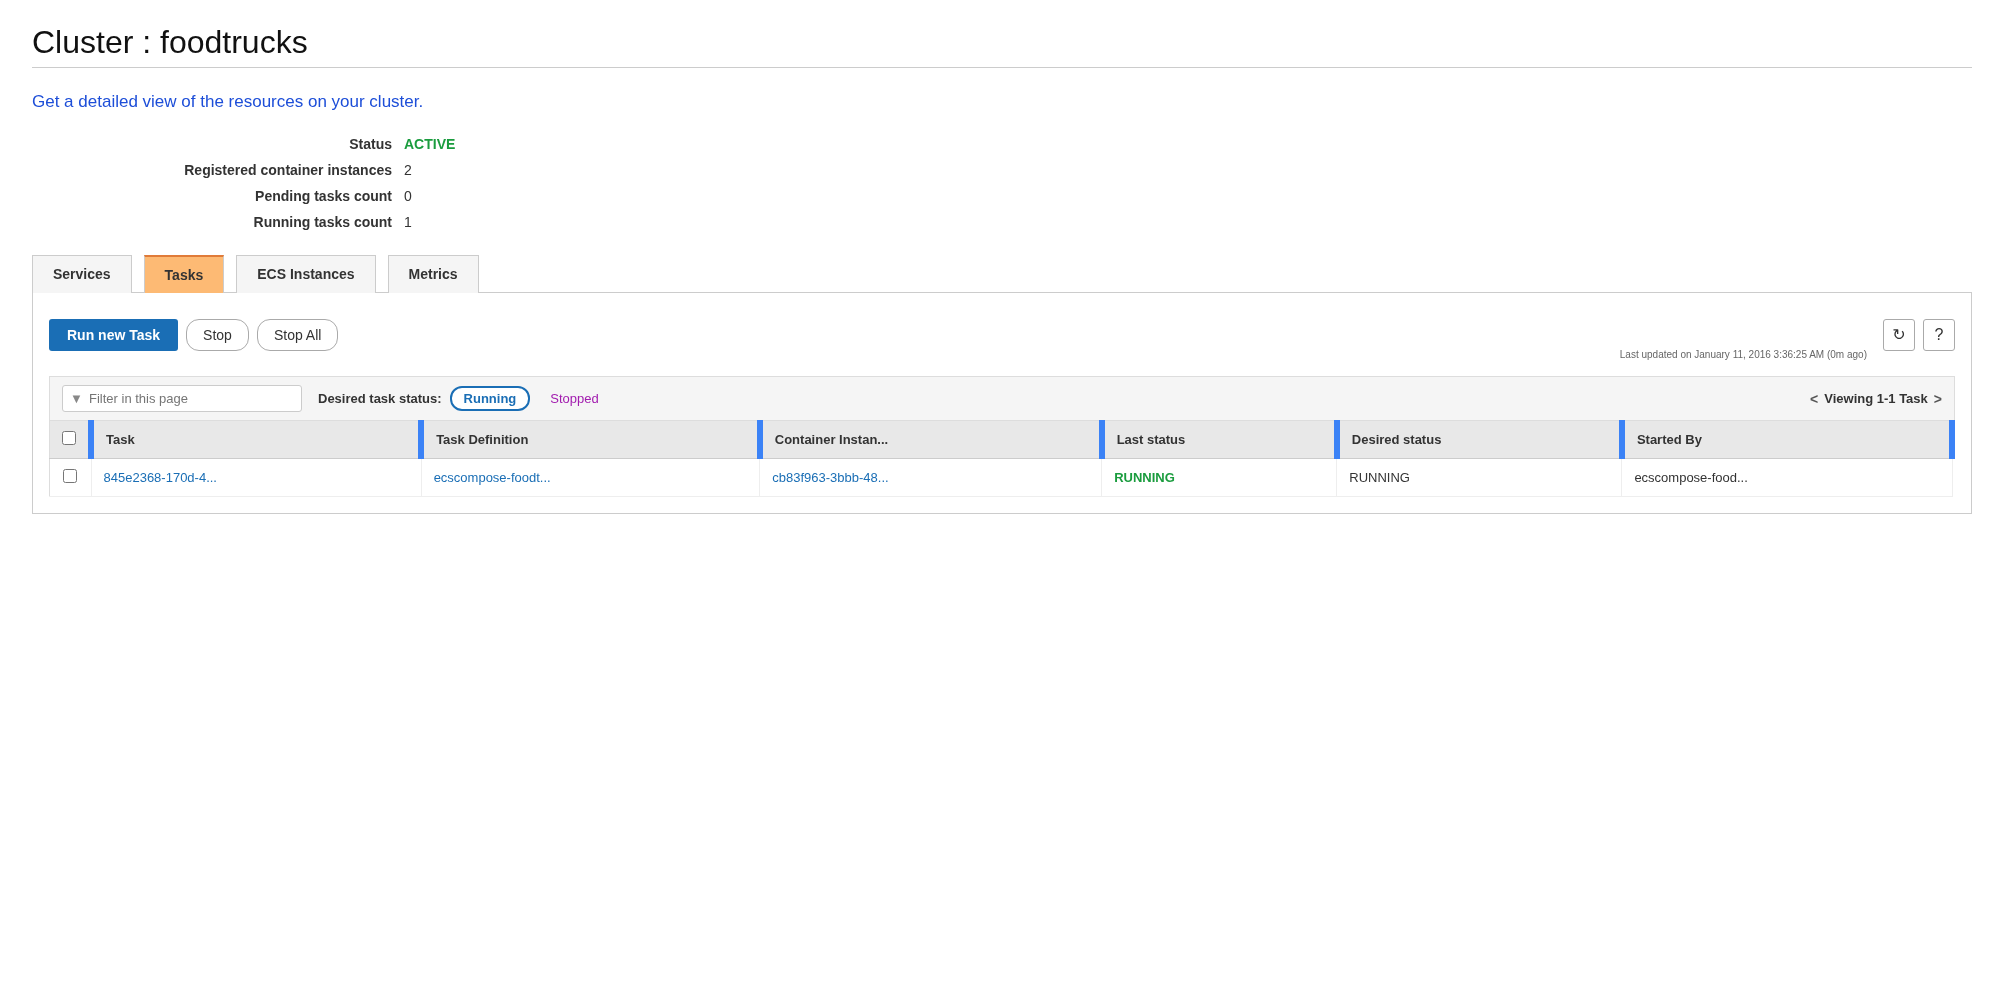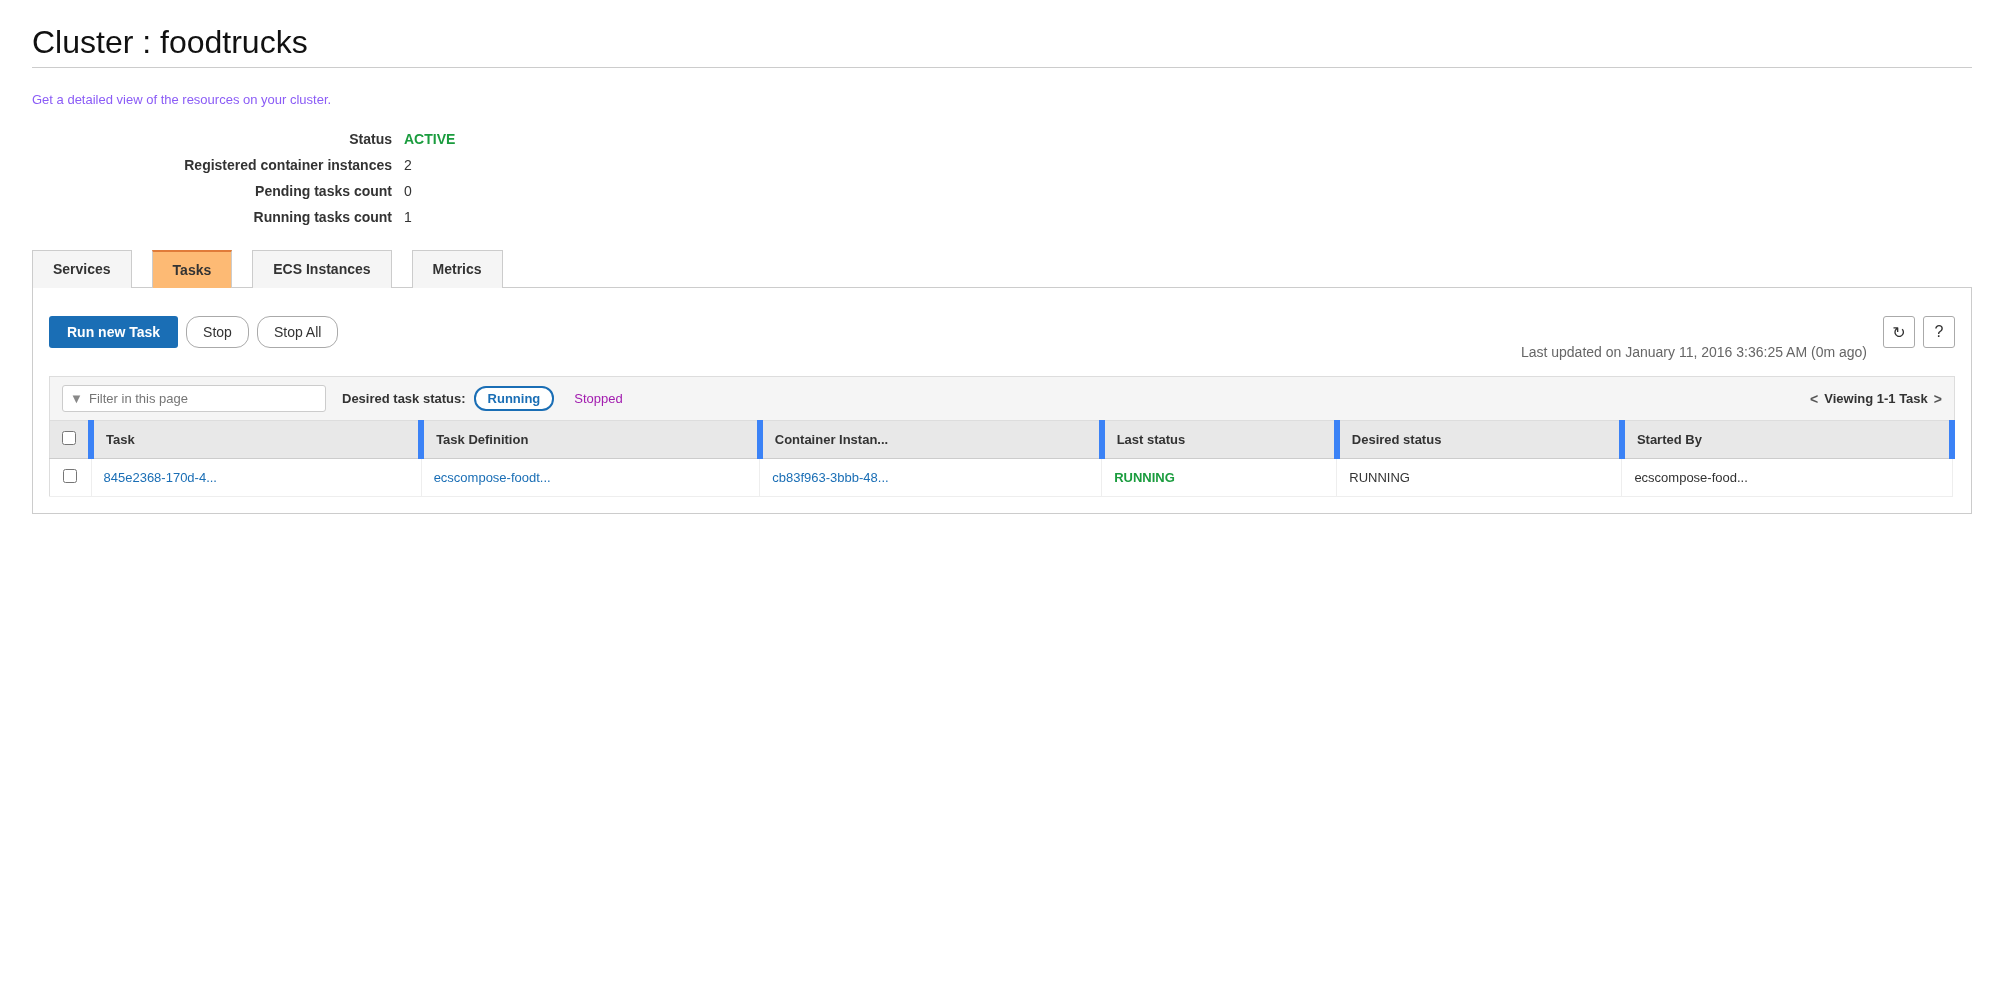--- a/index.html
+++ b/index.html
@@ -10,22 +10,22 @@
       background: #fff;
       padding: 24px 32px;
     }
     .page-title {
       font-size: 32px;
       font-weight: 300;
       color: #111;
       margin-bottom: 6px;
     }
     .page-subtitle {
-      font-size: 13px;
-      color: #8b5cf6;
+      font-size: 17px;
+      color: #1d4ed8;
       margin-bottom: 24px;
     }
     hr.title-divider {
       border: none;
       border-top: 1px solid #ccc;
       margin-bottom: 24px;
     }
     .cluster-info {
       margin-bottom: 24px;
       padding-left: 80px;
@@ -57,21 +57,21 @@
     }
     .tab {
       padding: 10px 20px;
       cursor: pointer;
       border: 1px solid #ccc;
       border-bottom: none;
       background: #f5f5f5;
       font-size: 14px;
       font-weight: bold;
       color: #333;
-      margin-right: 20px;
+      margin-right: 12px;
       position: relative;
       top: 1px;
     }
     .tab.active {
       background: #fdba74;
       border-top: 2px solid #e07b39;
       z-index: 1;
     }
     
     .panel {
@@ -103,21 +103,21 @@
       padding: 7px 16px;
       font-size: 14px;
       font-weight: normal;
       border-radius: 13px;
       cursor: pointer;
     }
     .toolbar-spacer {
       flex: 1;
     }
     .last-updated {
-      font-size: 14px;
+      font-size: 10px;
       color: #666;
       margin-right: 8px;
       margin-top: 40px;
     }
     .icon-btn {
       background: #fff;
       border: 1px solid #aaa;
       border-radius: 3px;
       width: 32px;
       height: 32px;
@@ -148,21 +148,21 @@
       position: absolute;
       left: 8px;
       color: #888;
       font-size: 13px;
     }
     .filter-input {
       padding: 5px 8px 5px 26px;
       border: 1px solid #ccc;
       border-radius: 3px;
       font-size: 13px;
-      width: 264px;
+      width: 240px;
       background: #fff;
       color: #999;
     }
     .desired-status {
       display: flex;
       align-items: center;
       gap: 8px;
       font-size: 13px;
       font-weight: bold;
       color: #333;

